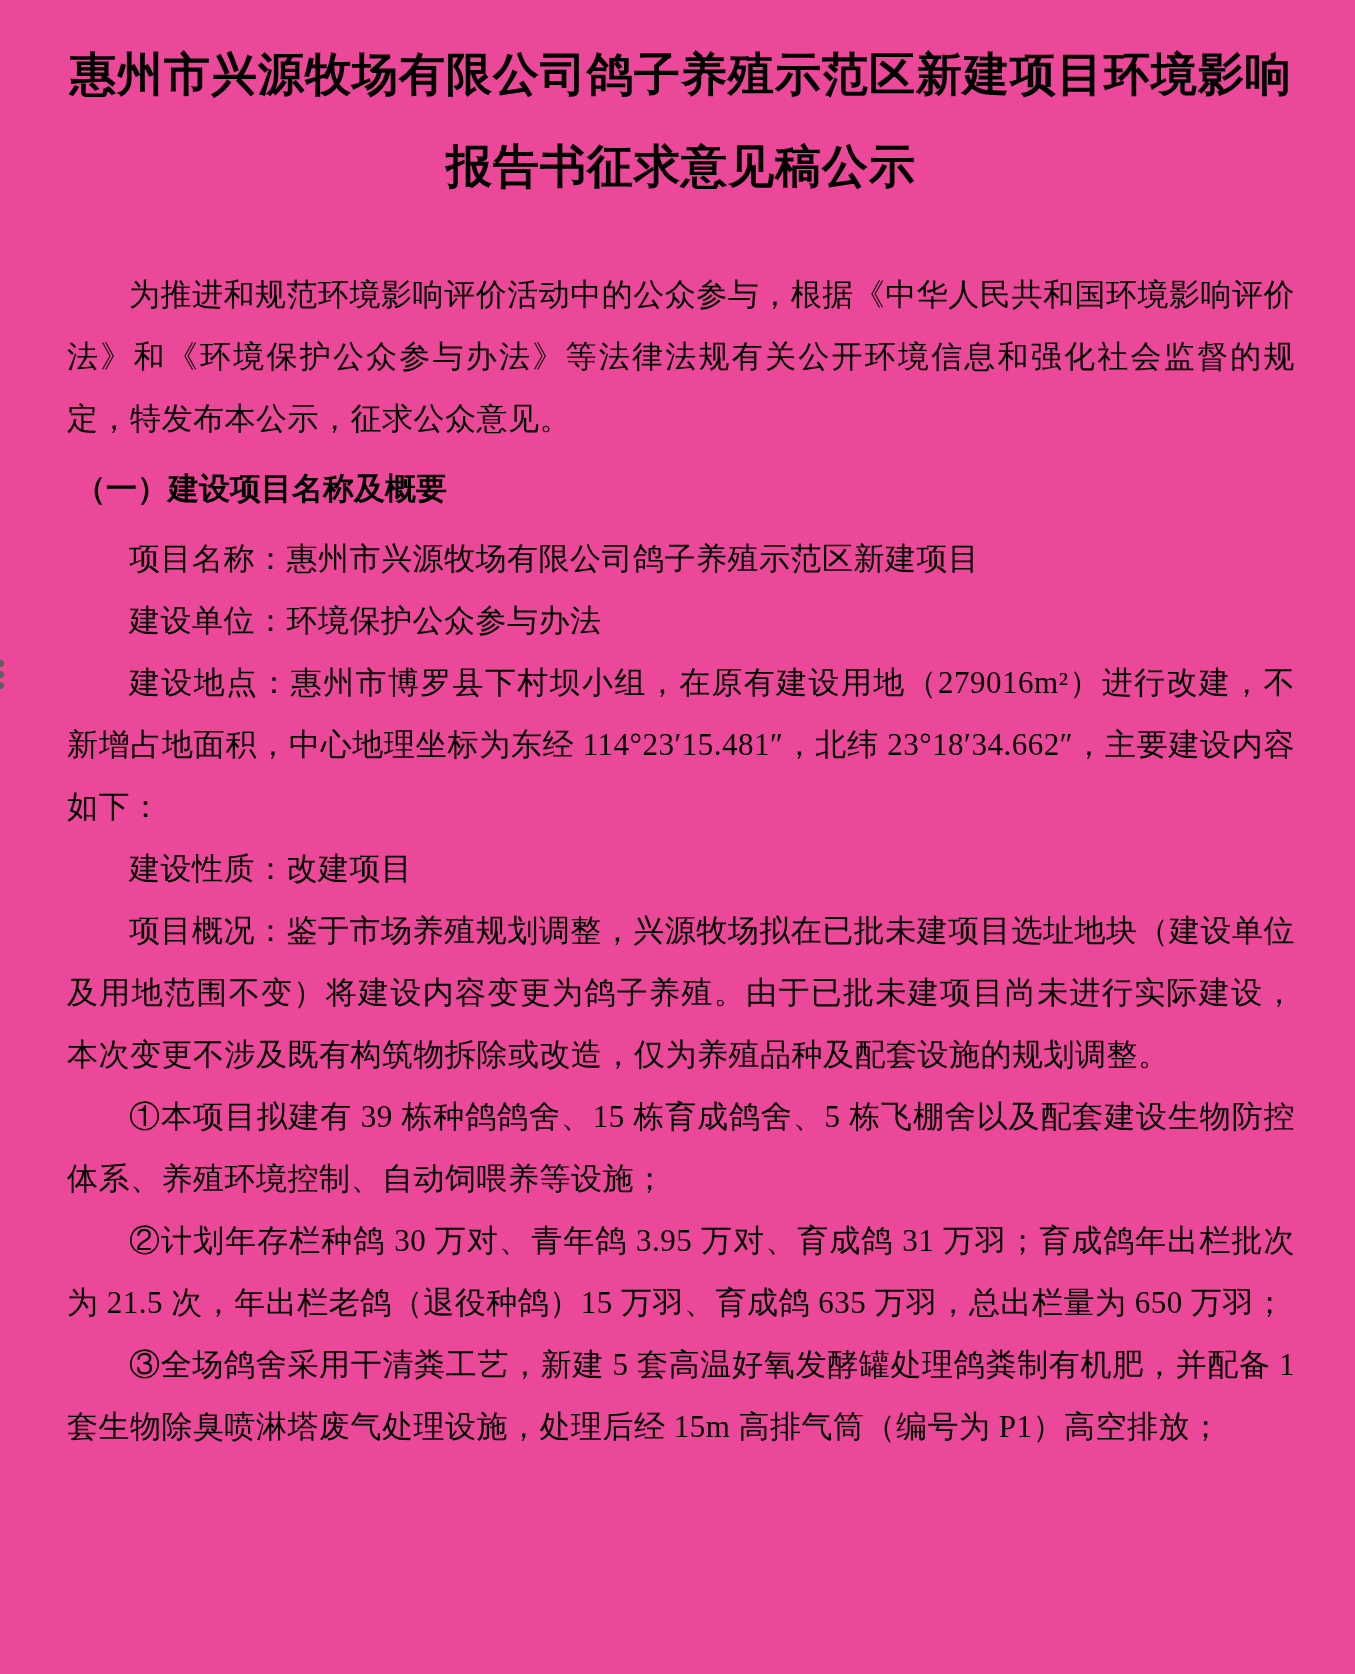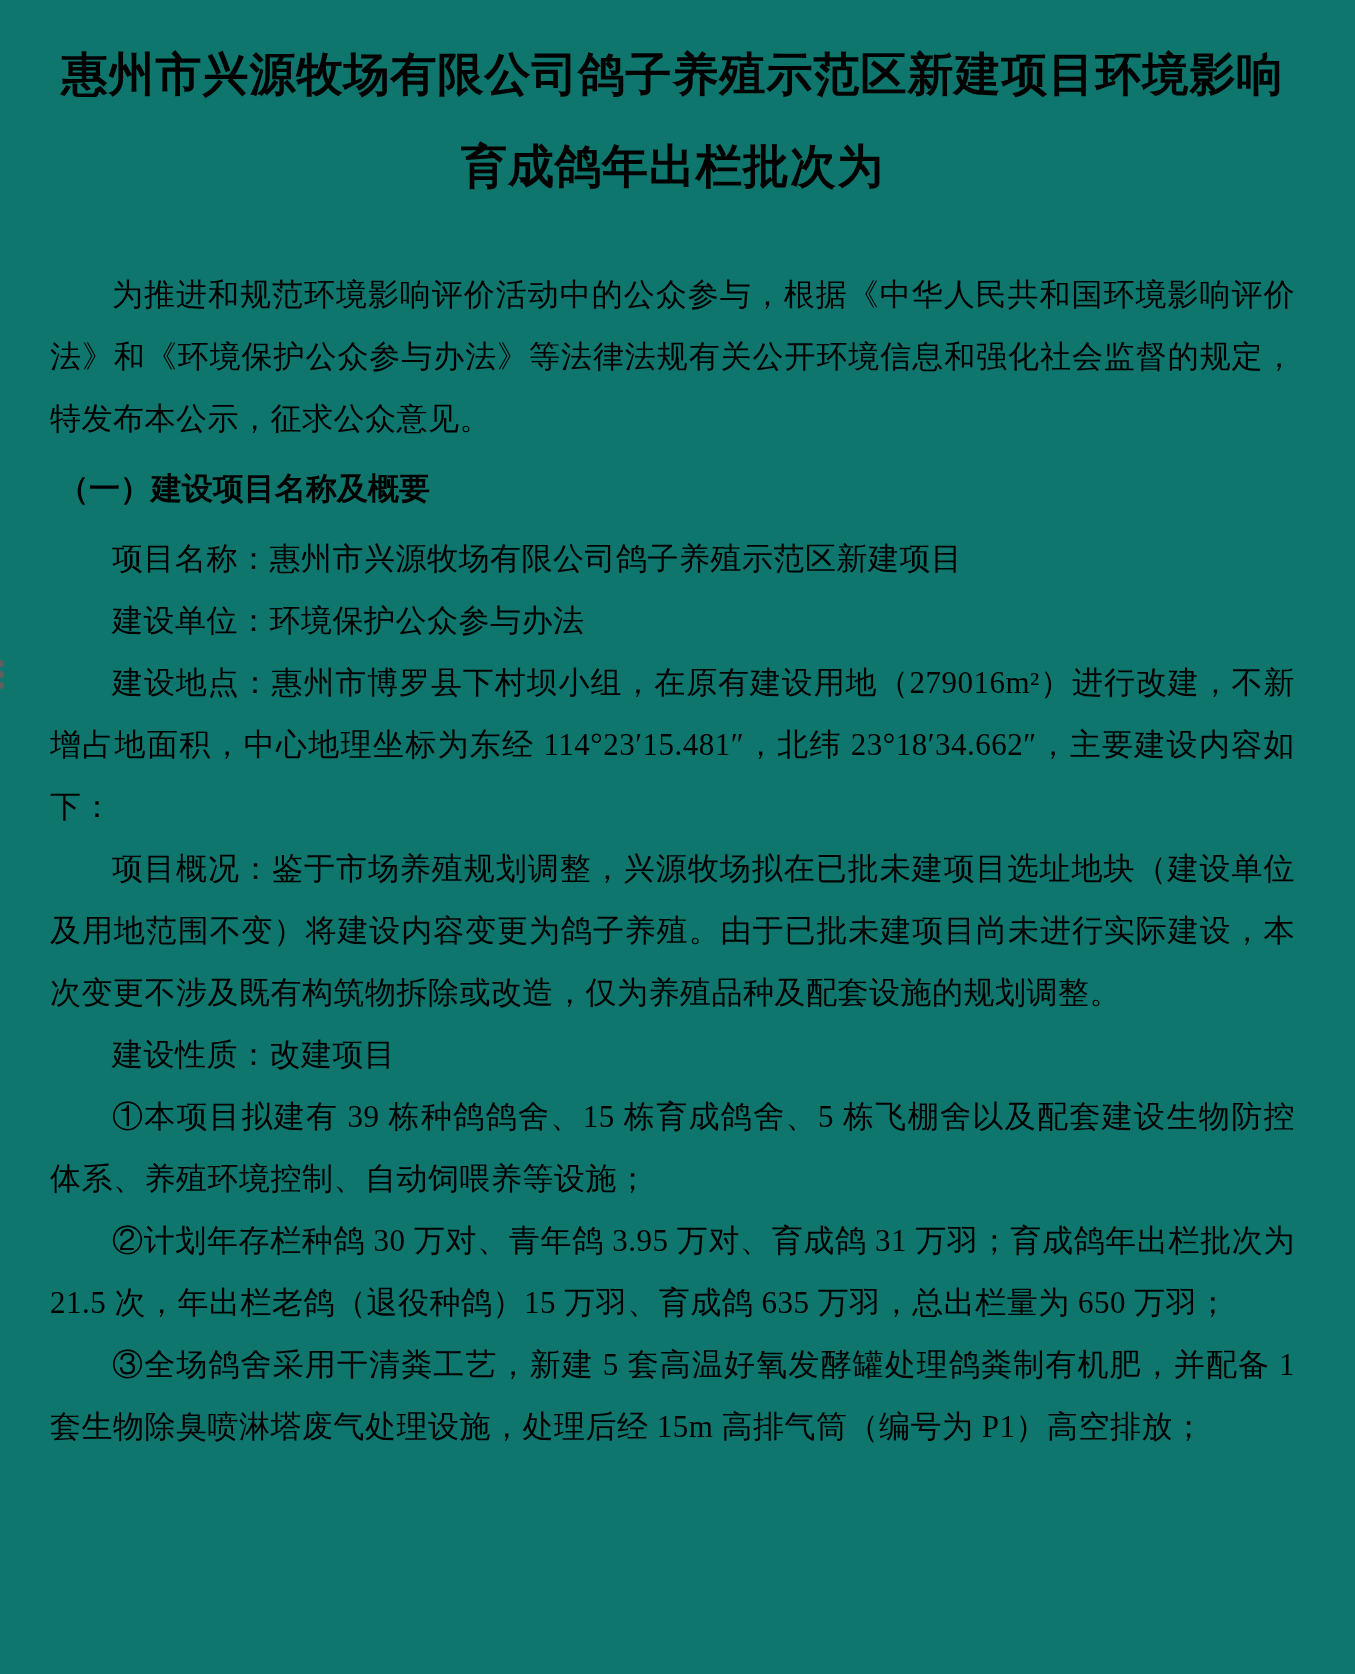--- a/index.html
+++ b/index.html
@@ -8,22 +8,22 @@
     width: 1355px;
     height: 1674px;
     overflow: hidden;
     position: relative;
     color: #000000;
     font-family: "Liberation Serif", "DejaVu Serif", serif;
   }
   .page {
     width: 1355px;
     height: 1674px;
-    padding: 28px 60px 0 50px;
-    background: #0f766e;
+    padding: 28px 60px 0 67px;
+    background: #ec4899;
   }
   .doc-title {
     font-family: "DejaVu Sans", "Liberation Sans", sans-serif;
     font-weight: bold;
     font-size: 46px;
     line-height: 92px;
     letter-spacing: 1px;
     text-align: center;
     margin-bottom: 52px;
   }
@@ -59,36 +59,36 @@
     background: #5f5f5f;
   }
 </style>
 </head>
 <body>
 
 <div class="page">
 
   <h1 class="doc-title">
     <span class="title-line">惠州市兴源牧场有限公司鸽子养殖示范区新建项目环境影响</span>
-    <span class="title-line">育成鸽年出栏批次为</span>
+    <span class="title-line">报告书征求意见稿公示</span>
   </h1>
 
   <p class="para indent">为推进和规范环境影响评价活动中的公众参与，根据《中华人民共和国环境影响评价法》和《环境保护公众参与办法》等法律法规有关公开环境信息和强化社会监督的规定，特发布本公示，征求公众意见。</p>
 
   <h2 class="section-heading">（一）建设项目名称及概要</h2>
 
   <p class="para indent">项目名称：惠州市兴源牧场有限公司鸽子养殖示范区新建项目</p>
 
   <p class="para indent">建设单位：环境保护公众参与办法</p>
 
   <p class="para indent">建设地点：惠州市博罗县下村坝小组，在原有建设用地（279016m²）进行改建，不新增占地面积，中心地理坐标为东经 114°23′15.481″，北纬 23°18′34.662″，主要建设内容如下：</p>
 
+  <p class="para indent">建设性质：改建项目</p>
+
   <p class="para indent">项目概况：鉴于市场养殖规划调整，兴源牧场拟在已批未建项目选址地块（建设单位及用地范围不变）将建设内容变更为鸽子养殖。由于已批未建项目尚未进行实际建设，本次变更不涉及既有构筑物拆除或改造，仅为养殖品种及配套设施的规划调整。</p>
-
-  <p class="para indent">建设性质：改建项目</p>
 
 
   <p class="para indent">①本项目拟建有 39 栋种鸽鸽舍、15 栋育成鸽舍、5 栋飞棚舍以及配套建设生物防控体系、养殖环境控制、自动饲喂养等设施；</p>
 
   <p class="para indent">②计划年存栏种鸽 30 万对、青年鸽 3.95 万对、育成鸽 31 万羽；育成鸽年出栏批次为 21.5 次，年出栏老鸽（退役种鸽）15 万羽、育成鸽 635 万羽，总出栏量为 650 万羽；</p>
 
   <p class="para indent">③全场鸽舍采用干清粪工艺，新建 5 套高温好氧发酵罐处理鸽粪制有机肥，并配备 1 套生物除臭喷淋塔废气处理设施，处理后经 15m 高排气筒（编号为 P1）高空排放；</p>
 
 </div>
 

